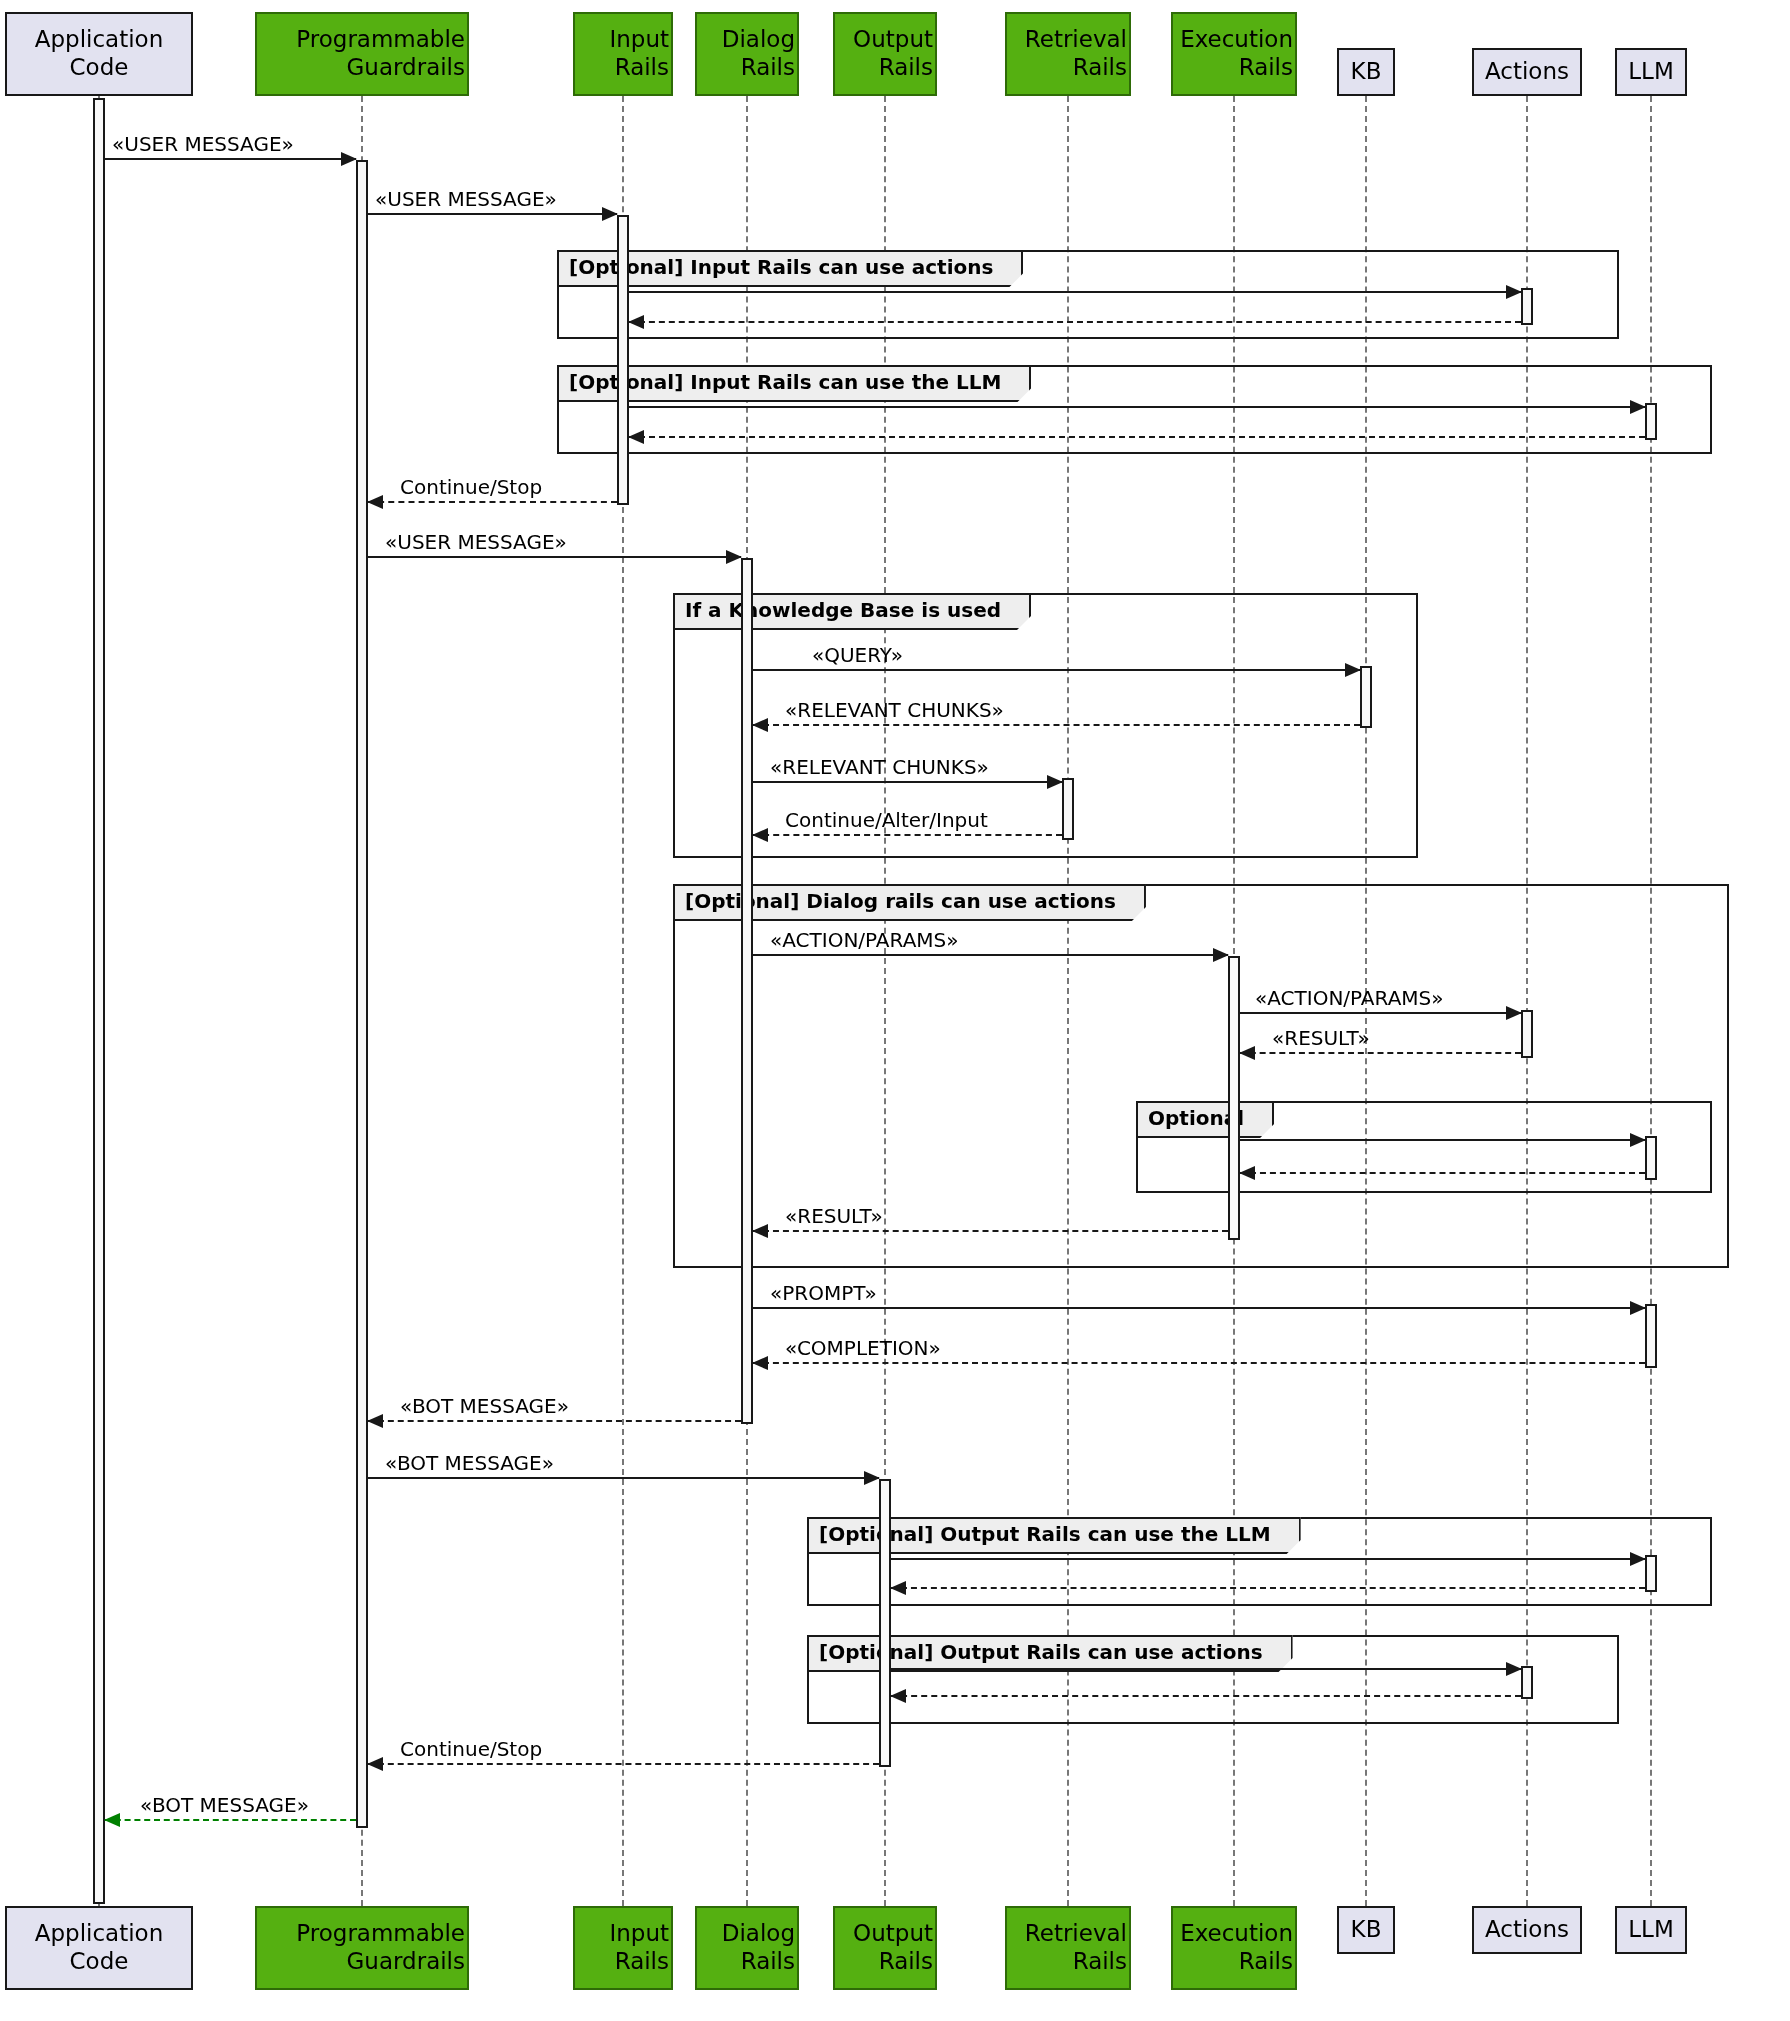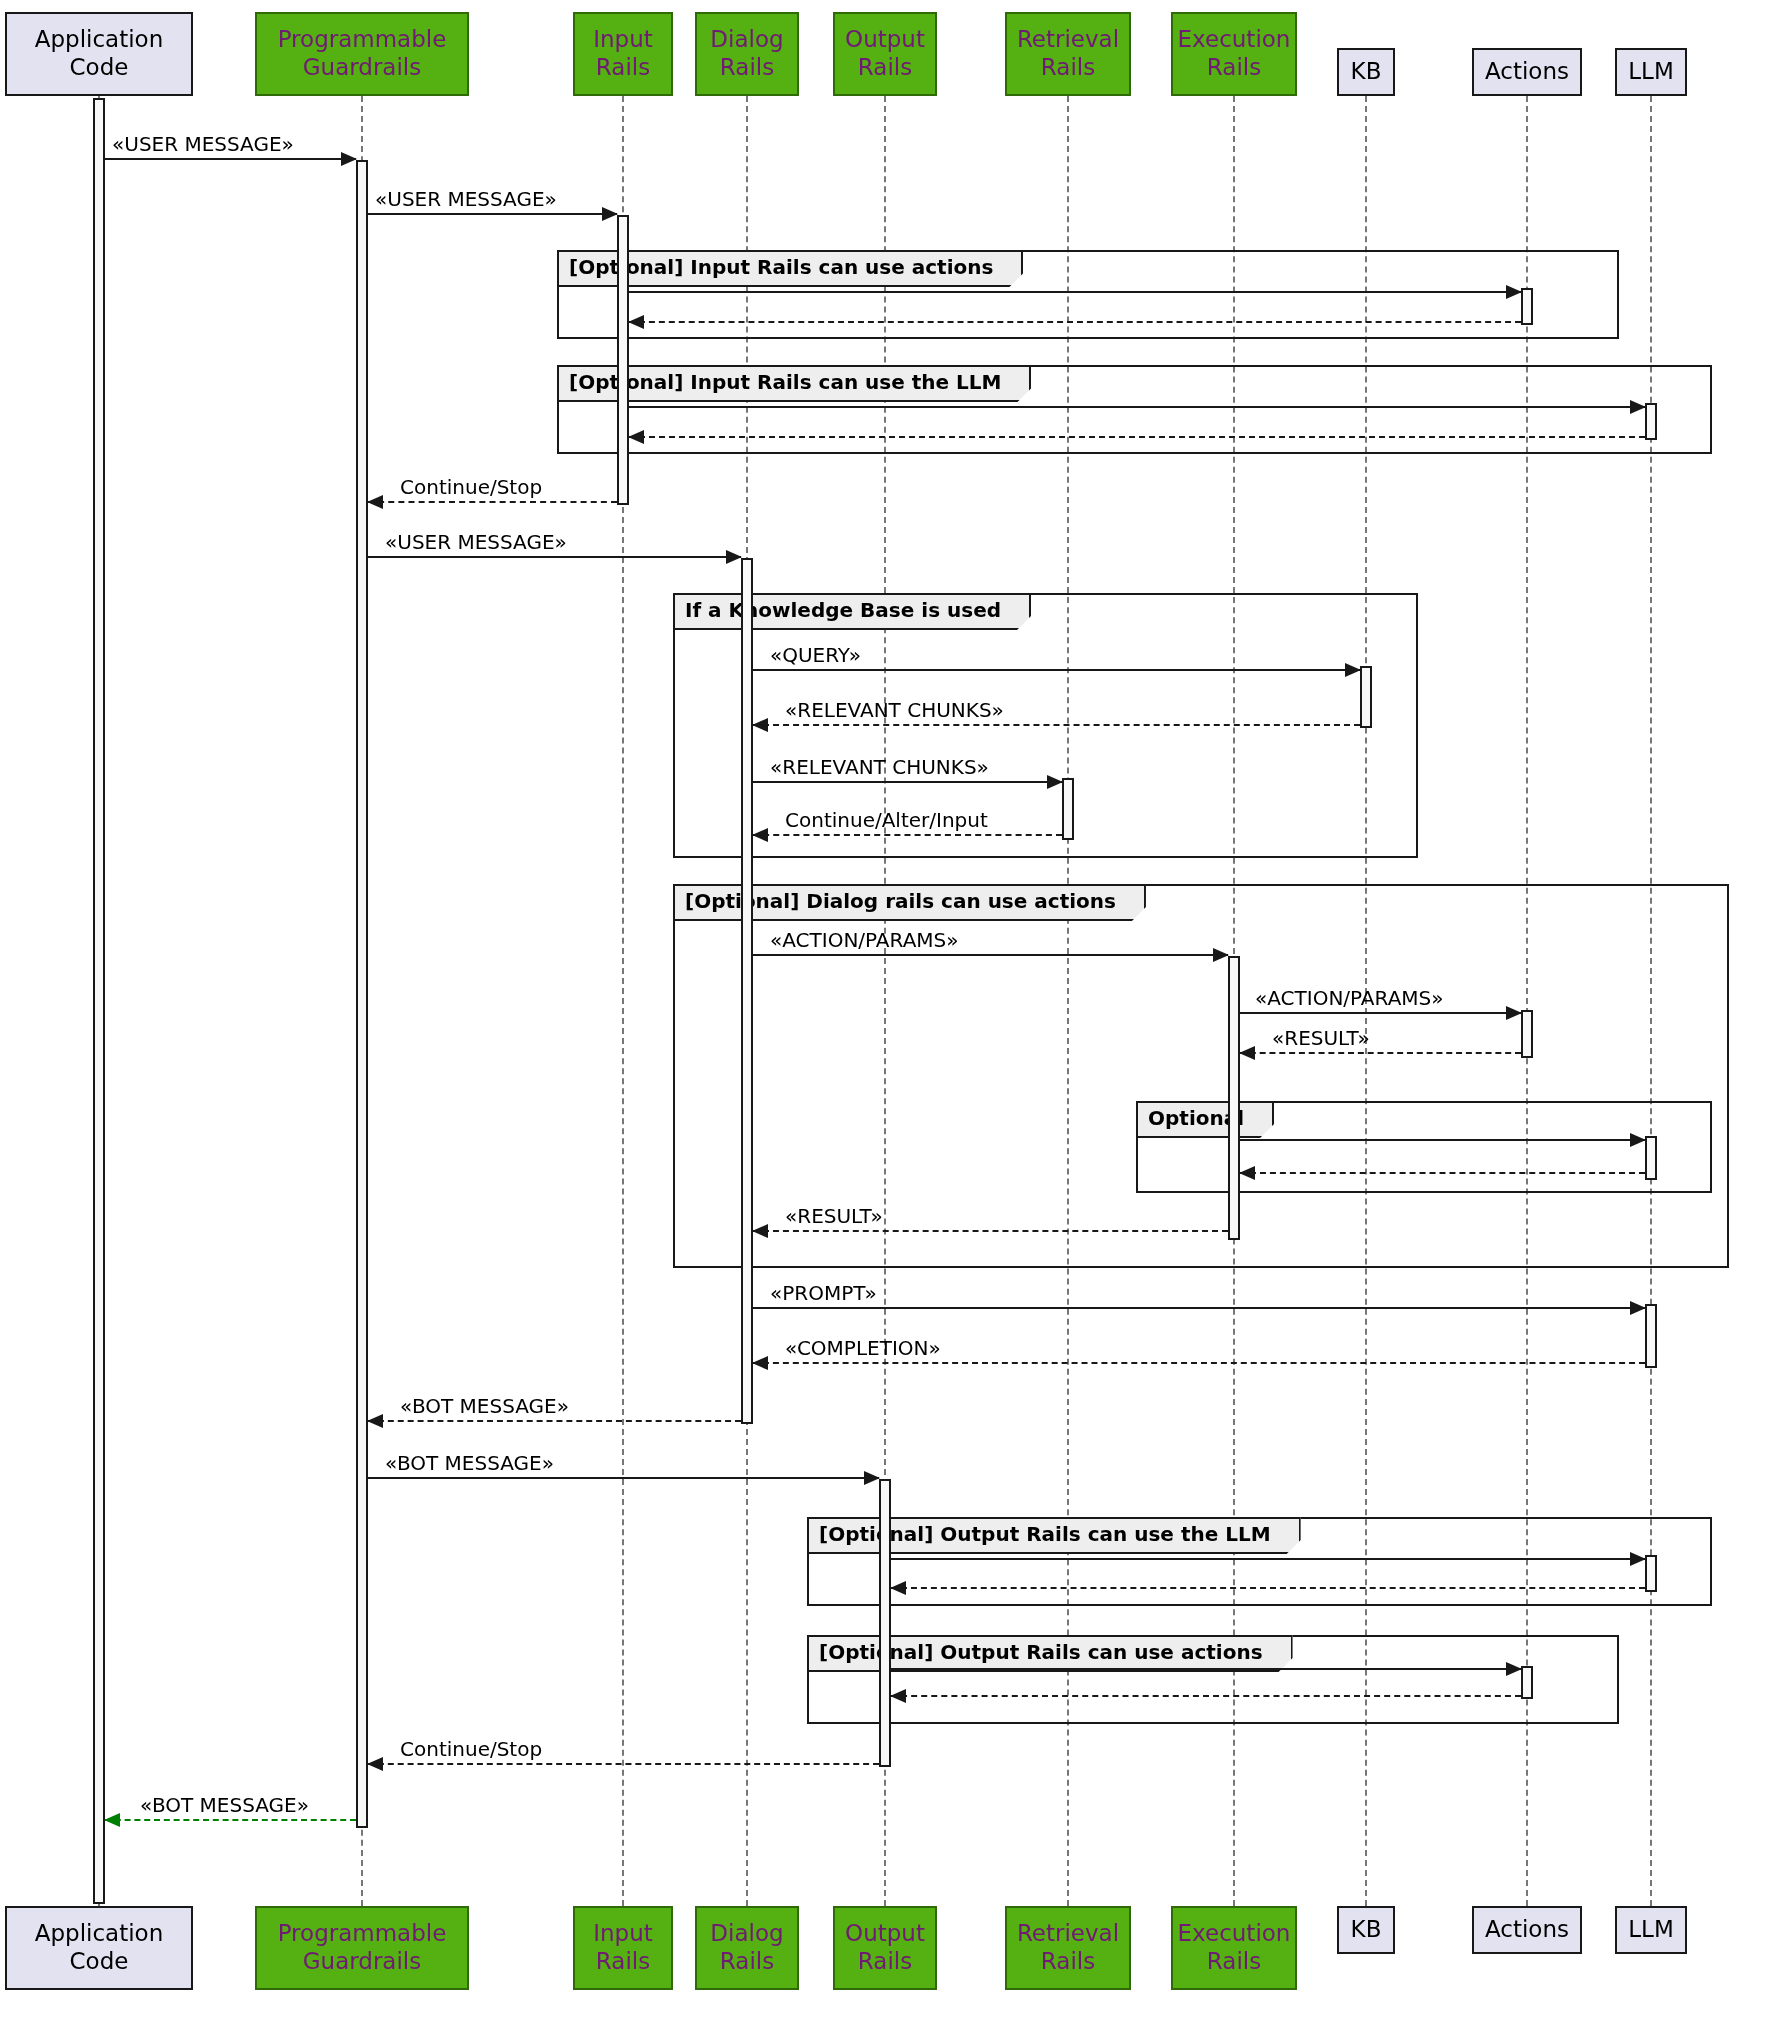--- a/index.html
+++ b/index.html
@@ -7,21 +7,21 @@
   .canvas { position:relative; width:1790px; height:2021px; background:#fff; overflow:hidden; }
 
   .lifeline { position:absolute; top:96px; height:1810px; width:0;
               border-left:2px dashed var(--lifeline-gray,#777); z-index:1; }
 
   .participant { position:absolute; display:flex; align-items:center; justify-content:center;
                  text-align:center; font-size:23px; line-height:1.2; box-sizing:border-box;
                  border:2px solid var(--line-dark,#181818);
                  background:var(--participant-lavender,#E2E2F0); color:#000; z-index:6; padding:2px; }
   .participant.green { background:var(--participant-green,#55B011);
-                       border-color:var(--participant-green-border,#2E6B07); color:#701a75; }
+                       border-color:var(--participant-green-border,#2E6B07); color:#000000;text-align:right; }
 
   .activation { position:absolute; width:12px; box-sizing:border-box;
                 background:var(--activation-fill,#F8F8F8);
                 border:2px solid var(--line-dark,#181818); z-index:3; }
 
   .frame { position:absolute; border:2px solid var(--line-dark,#181818); z-index:2; }
   .frame-title { position:absolute; top:-2px; left:-2px; background:var(--frame-header-bg,#EEEEEE);
                  border:2px solid var(--line-dark,#181818);
                  padding:3px 28px 6px 10px; font-weight:bold; font-size:20px; white-space:nowrap;
                  clip-path:polygon(0 0,100% 0,100% calc(100% - 14px),calc(100% - 14px) 100%,0 100%); }
@@ -119,21 +119,21 @@
   <div class="msg dashed rtl" style="left:891px;top:1587px;width:754px"></div>
   <div class="msg solid ltr" style="left:891px;top:1668px;width:630px"></div>
   <div class="msg dashed rtl" style="left:891px;top:1695px;width:630px"></div>
   <div class="msg dashed rtl" style="left:368px;top:1763px;width:511px"></div>
   <div class="msg dashed rtl green" style="left:105px;top:1819px;width:251px"></div>
 
   <span class="mlabel" style="left:112px;top:132px">«USER MESSAGE»</span>
   <span class="mlabel" style="left:375px;top:187px">«USER MESSAGE»</span>
   <span class="mlabel" style="left:400px;top:475px">Continue/Stop</span>
   <span class="mlabel" style="left:385px;top:530px">«USER MESSAGE»</span>
-  <span class="mlabel" style="left:770px;top:643px">«QUERY»</span>
+  <span class="mlabel" style="left:812px;top:643px">«QUERY»</span>
   <span class="mlabel" style="left:785px;top:698px">«RELEVANT CHUNKS»</span>
   <span class="mlabel" style="left:770px;top:755px">«RELEVANT CHUNKS»</span>
   <span class="mlabel" style="left:785px;top:808px">Continue/Alter/Input</span>
   <span class="mlabel" style="left:770px;top:928px">«ACTION/PARAMS»</span>
   <span class="mlabel" style="left:1255px;top:986px">«ACTION/PARAMS»</span>
   <span class="mlabel" style="left:1272px;top:1026px">«RESULT»</span>
   <span class="mlabel" style="left:785px;top:1204px">«RESULT»</span>
   <span class="mlabel" style="left:770px;top:1281px">«PROMPT»</span>
   <span class="mlabel" style="left:785px;top:1336px">«COMPLETION»</span>
   <span class="mlabel" style="left:400px;top:1394px">«BOT MESSAGE»</span>

